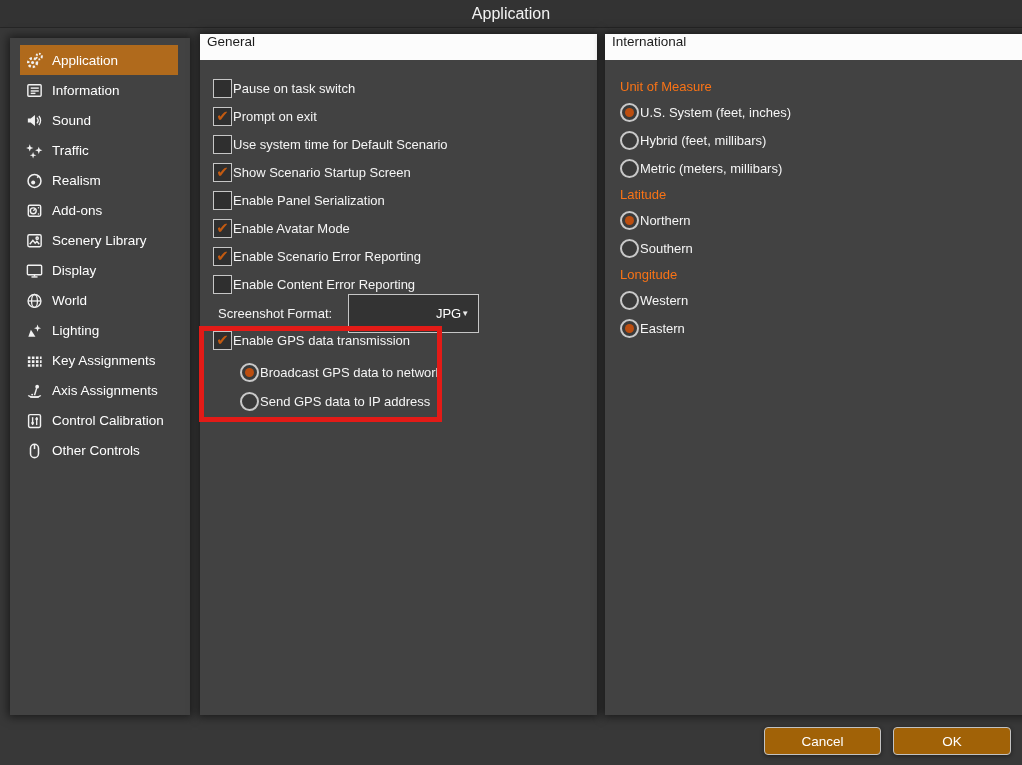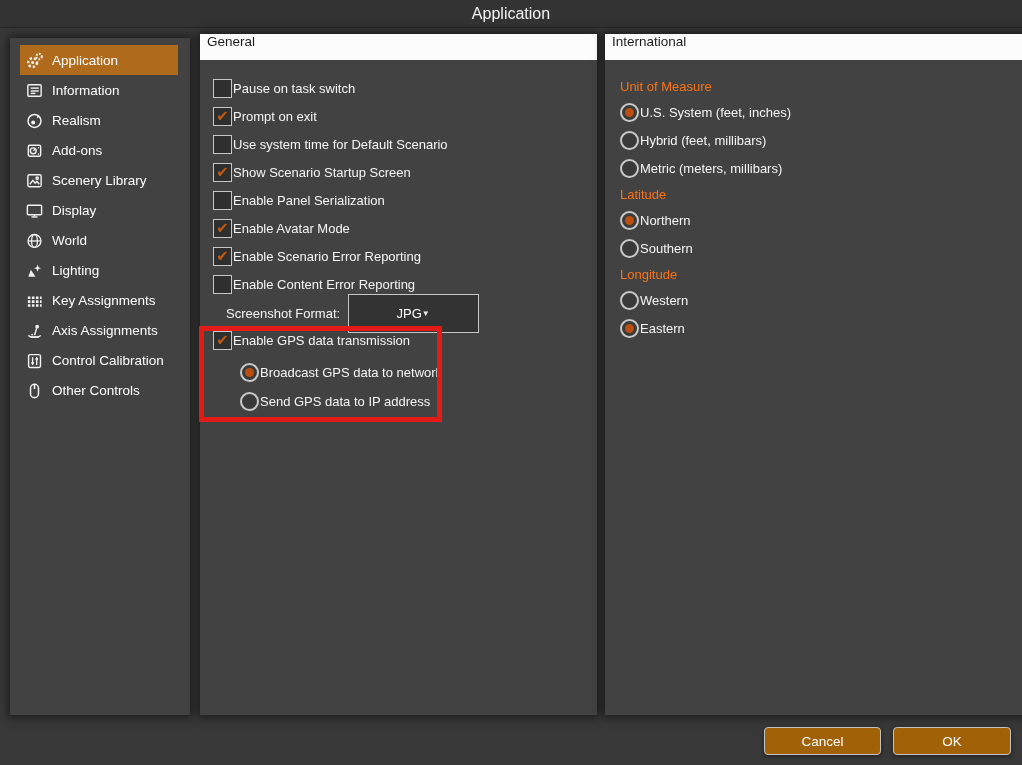--- a/index.html
+++ b/index.html
@@ -44,24 +44,24 @@
   .cb{
     width:17px;height:17px;background:#2f2f2f;border:1px solid #c6c6c6;
     display:inline-flex;align-items:center;justify-content:center;flex:none;box-sizing:content-box;
   }
   .cb.checked::after{content:"\2714";color:#C25A11;font-size:15px;font-weight:bold;line-height:1;margin-top:-1px;}
   .radio{
     width:15px;height:15px;border:2px solid #c9c9c9;border-radius:50%;
     display:inline-flex;align-items:center;justify-content:center;flex:none;background:#3a3a3a;
   }
   .radio.selected::after{content:"";width:9px;height:9px;border-radius:50%;background:#BC4E10;}
-  .fmt-row{height:26px;margin-top:2px;display:flex;align-items:center;gap:8px;padding-left:5px;margin-left:8px;}
+  .fmt-row{height:26px;margin-top:2px;display:flex;align-items:center;gap:16px;padding-left:5px;}
   .select{
     width:131px;height:39px;background:#333333;border:1px solid #c6c6c6;
-    display:flex;align-items:center;justify-content:center;
+    display:flex;align-items:center;justify-content:flex-end;
     padding:0 9px 0 8px;font-size:13px;color:#fff;box-sizing:border-box;
   }
   .select .arrow{font-size:8px;color:#eaeaea;}
   .gps-radios .row{height:29px;margin-left:27px;}
   .gps-radios .row:first-child{margin-top:4px;}
   .annotation{
     position:absolute;left:-1px;top:292px;width:243px;height:96px;
     border:5px solid #E31B17;box-sizing:border-box;pointer-events:none;z-index:5;
   }
   
@@ -104,21 +104,41 @@
       <svg width="19" height="19" viewBox="0 0 20 20" fill="none" stroke="#f1f1f1" stroke-width="1.5">
           <rect x="3" y="4" width="14" height="12" rx="1"></rect>
           <line x1="6" y1="7.5" x2="14.5" y2="7.5"></line>
           <line x1="6" y1="10.5" x2="14.5" y2="10.5"></line>
           <line x1="6" y1="13" x2="11" y2="13"></line>
         </svg>
     </span>
     <span class="side-label">Information</span>
   </div>
 
-
+  <div class="side-item">
+    <span class="icon">
+      <svg width="19" height="19" viewBox="0 0 20 20">
+          <path d="M3 8h3l4.5-3.8v11.6L6 12H3z" fill="#f1f1f1"></path>
+          <path d="M12.5 7a4.4 4.4 0 0 1 0 6" fill="none" stroke="#f1f1f1" stroke-width="1.4"></path>
+          <path d="M14.6 5.2a7.3 7.3 0 0 1 0 9.6" fill="none" stroke="#f1f1f1" stroke-width="1.4"></path>
+        </svg>
+    </span>
+    <span class="side-label">Sound</span>
+  </div>
+
+  <div class="side-item">
+    <span class="icon">
+      <svg width="19" height="19" viewBox="0 0 20 20" fill="#f1f1f1">
+          <path d="M5 3.5l1 2.8 2.8 1-2.8 1-1 2.8-1-2.8-2.8-1 2.8-1z"></path>
+          <path d="M14.5 6l1 2.8 2.8 1-2.8 1-1 2.8-1-2.8-2.8-1 2.8-1z"></path>
+          <path d="M8.5 11.5l.9 2.6 2.6.9-2.6.9-.9 2.6-.9-2.6-2.6-.9 2.6-.9z"></path>
+        </svg>
+    </span>
+    <span class="side-label">Traffic</span>
+  </div>
 
   <div class="side-item">
     <span class="icon">
       <svg width="19" height="19" viewBox="0 0 20 20" fill="none" stroke="#f1f1f1" stroke-width="1.6">
           <circle cx="10" cy="10.5" r="6.8"></circle>
           <circle cx="8.6" cy="12" r="2.1" fill="#f1f1f1" stroke="none"></circle>
           <path d="M12.8 7l1.8-1.8"></path>
         </svg>
     </span>
     <span class="side-label">Realism</span>

